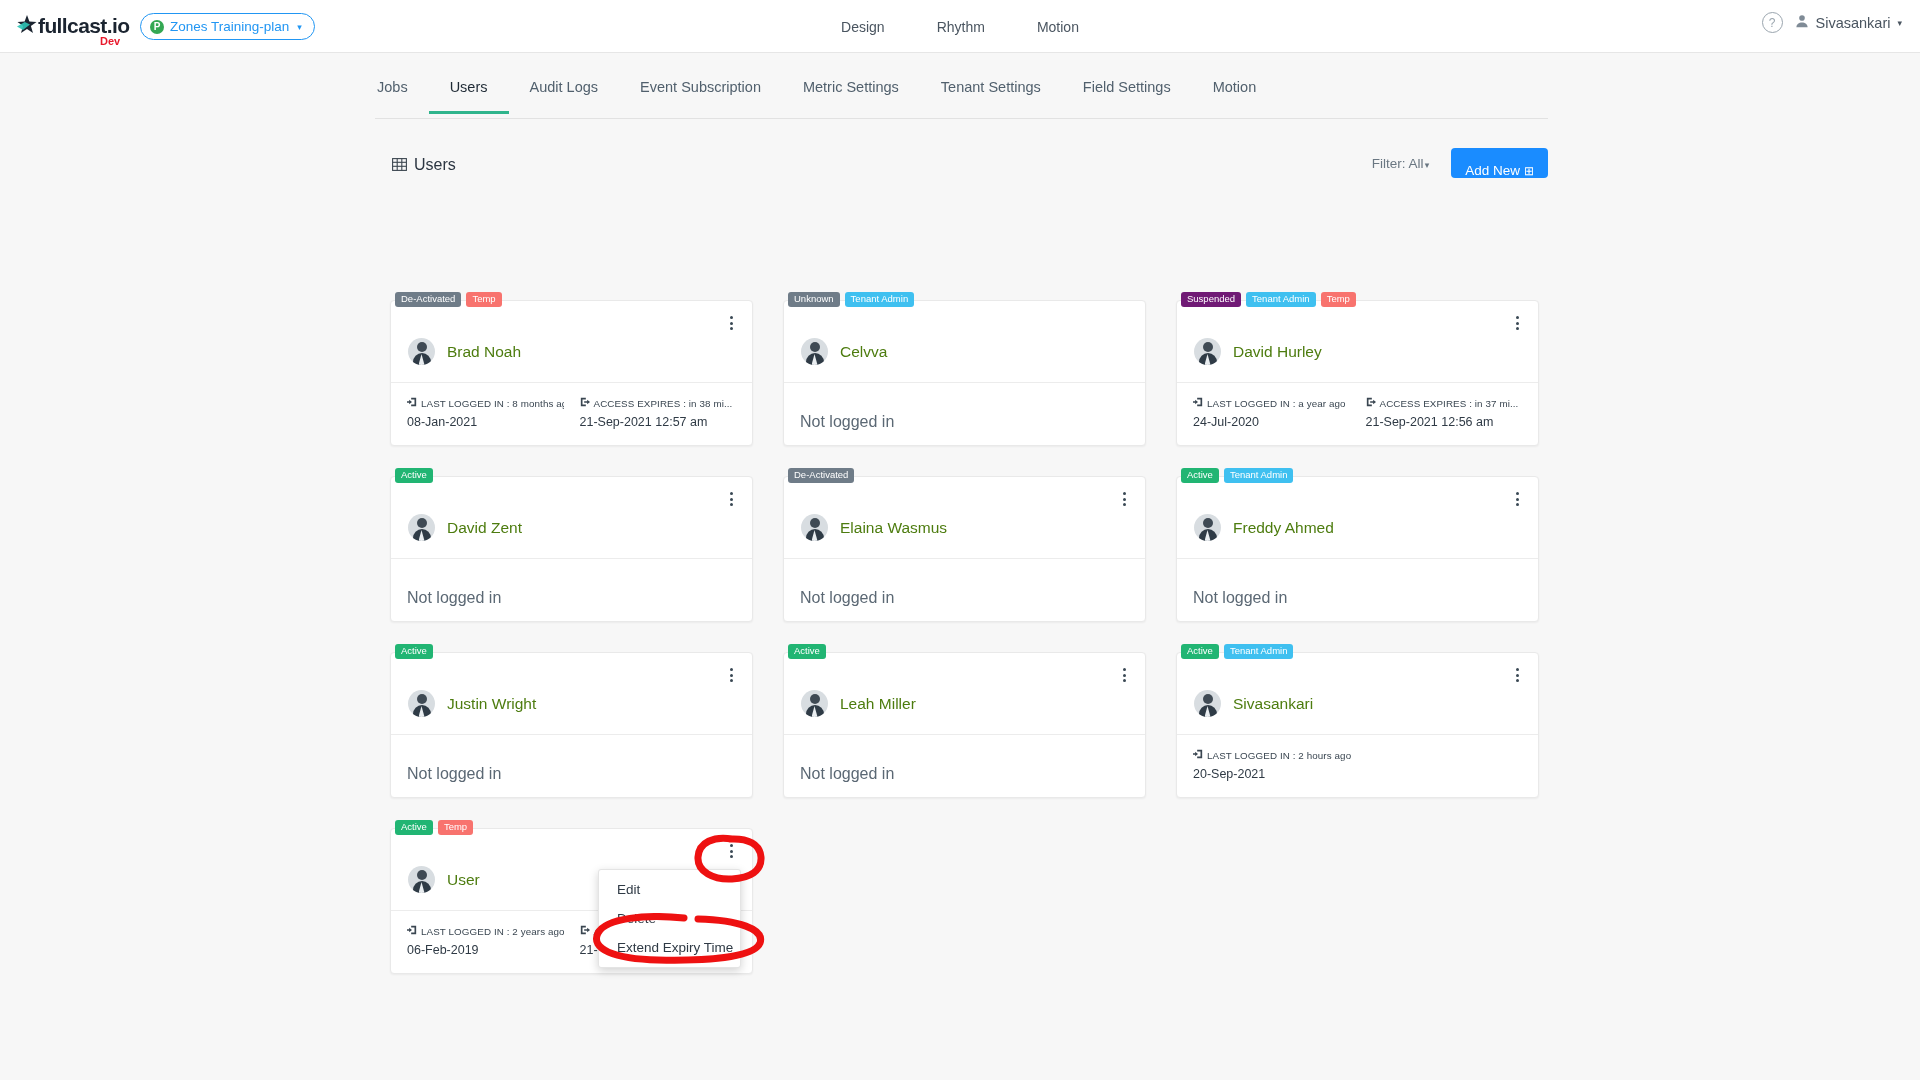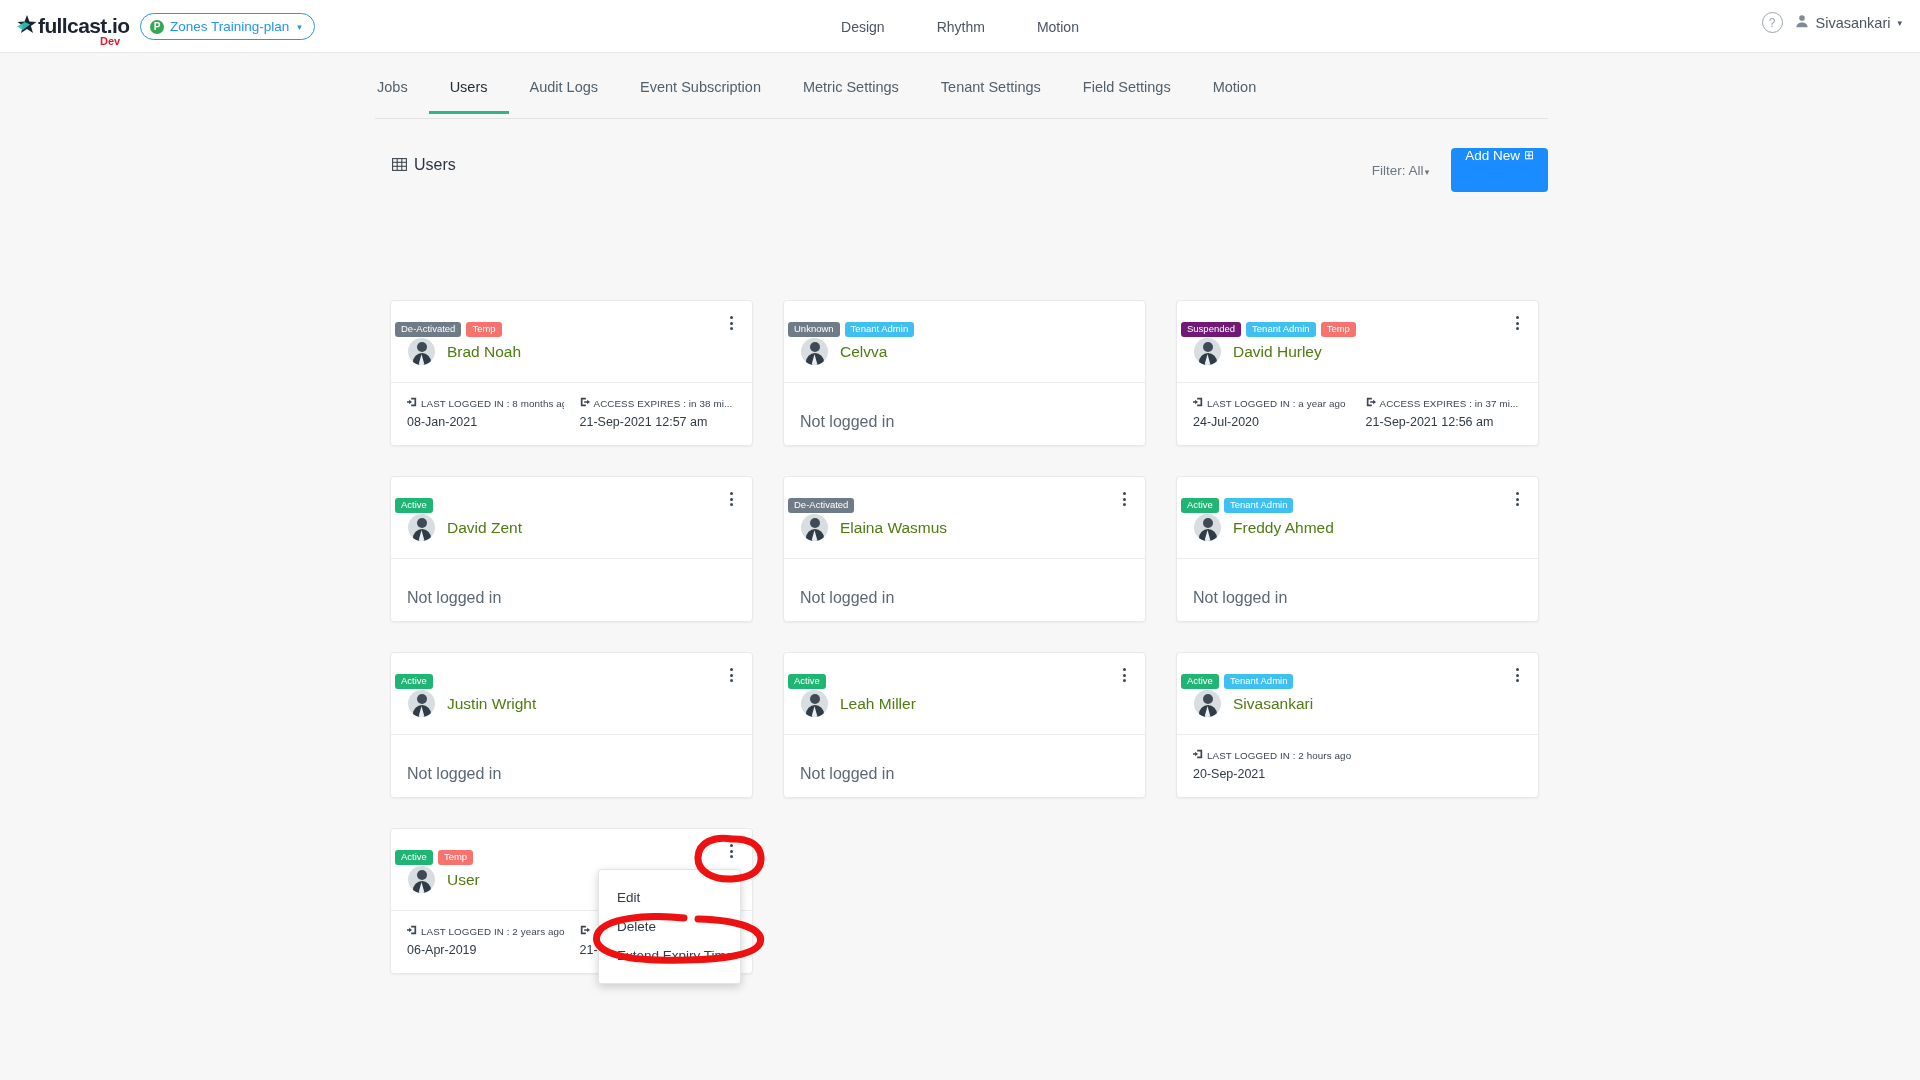--- a/index.html
+++ b/index.html
@@ -125,23 +125,23 @@
   .board-title { font-size: 16px; color: #2b3541; }
 
   .head-right {
     position: absolute; right: 372px; top: 28px;
     display: flex; align-items: center; gap: 22px;
   }
   .filter-ctl { font-size: 13.5px; color: #6a7782; cursor: pointer; }
   .filter-ctl .caret { font-size: 9px; margin-left: 1px; }
   .add-new {
     background: #1a8cff; color: #fff; border: none;
-    border-radius: 4px; height: 44px; padding: 0 14px;
+    border-radius: 4px; height: 30px; padding: 0 14px;
     font-size: 13.5px; font-family: inherit; cursor: pointer;
-    display: flex; align-items: flex-start; gap: 4px;
+    display: flex; align-items: flex-end; gap: 4px;
   }
   .add-new .plusbox { font-size: 12px; }
 
   
   .cardgrid {
     position: absolute; left: 390px; top: 180px;
     width: 1150px;
     display: flex; flex-wrap: wrap; gap: 30px 30px;
   }
   .ucard {
@@ -152,21 +152,21 @@
     box-shadow: 0 1px 2px rgba(0,0,0,.05);
     position: relative;
   }
   .badgerow {
     position: absolute; left: 0; top: -9px;
     display: flex; gap: 5px; padding-left: 4px;
   }
   .badge {
     font-size: 9.5px; color: #fff;
     padding: 2px 6px 3px 6px; border-radius: 3px;
-    line-height: 1; white-space: nowrap; margin-top: 30px;
+    line-height: 1; white-space: nowrap;
   }
   .badge.active      { background: #21b573; }
   .badge.deactivated { background: #6f7c88; }
   .badge.unknown     { background: #6f7c88; }
   .badge.suspended   { background: #701a75; }
   .badge.temp        { background: #f8736e; }
   .badge.tenant      { background: #3fc0f0; }
 
   .card-top {
     height: 82px; position: relative;
@@ -216,21 +216,21 @@
   }
   .metatop .gl { font-size: 10px; }
   .metabot { font-size: 12.5px; color: #2f3a45; margin-top: 6px; white-space: nowrap; }
 
   
   .ctxmenu {
     position: absolute; left: 598px; top: 749px;
     width: 143px; background: #fff;
     border: 1px solid #e4e4e4; border-radius: 3px;
     box-shadow: 0 3px 10px rgba(0,0,0,.18);
-    padding: 13px 0; z-index: 40;
+    padding: 5px 0; z-index: 40;
   }
   .ctxitem {
     font-size: 13.5px; color: #2f3a45;
     padding: 7px 0 7px 18px; cursor: pointer;
   }
 
   
   .annot { position: absolute; z-index: 60; pointer-events: none; }
   #annot-kebab { left: 694px; top: 713px; }
   #annot-menu  { left: 588px; top: 793px; }
@@ -602,21 +602,21 @@
         <div class="card-foot">
           <div class="metawrap">
             <div class="metacol">
               <div class="metatop">
                 <span class="gl"><svg width="10" height="10" viewBox="0 0 12 12" fill="#3a4651">
                     <path d="M5 1 L5 3 L9 3 L9 9 L5 9 L5 11 L11 11 L11 1 Z"></path>
                     <path d="M6 6 L2.6 3.4 L2.6 5 L0 5 L0 7 L2.6 7 L2.6 8.6 Z"></path>
                   </svg></span>
                 <span>LAST LOGGED IN : 2 years ago</span>
               </div>
-              <div class="metabot">06-Apr-2019</div>
+              <div class="metabot">06-Feb-2019</div>
             </div>
             <div class="metacol">
               <div class="metatop">
                 <span class="gl"><svg width="10" height="10" viewBox="0 0 12 12" fill="#3a4651">
                     <path d="M1 1 L7 1 L7 3 L3 3 L3 9 L7 9 L7 11 L1 11 Z"></path>
                     <path d="M12 6 L8.6 3.4 L8.6 5 L5 5 L5 7 L8.6 7 L8.6 8.6 Z"></path>
                   </svg></span>
                 <span>ACCESS EXPIRES : </span>
               </div>
               <div class="metabot">21-Sep-2021 12:58 am</div>

